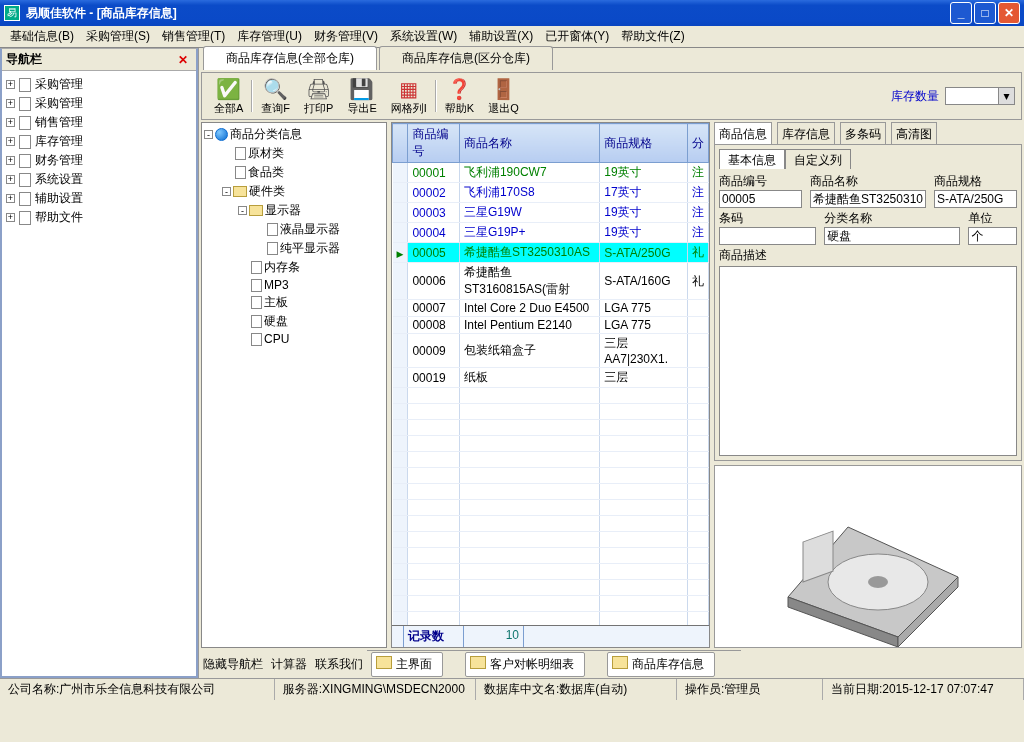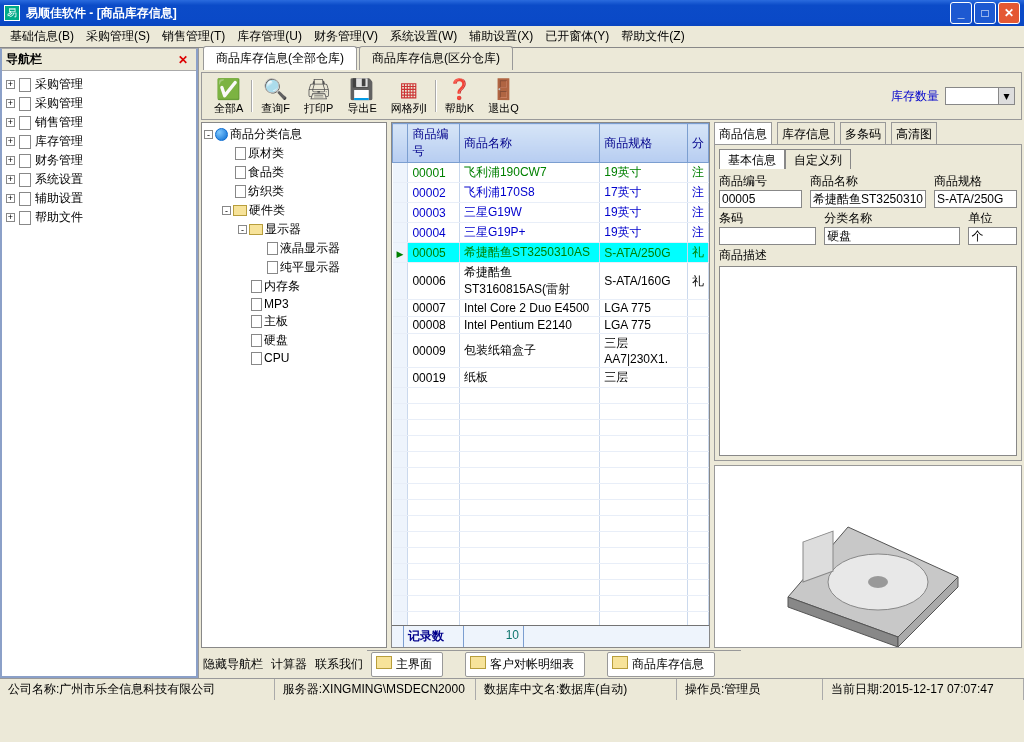--- a/index.html
+++ b/index.html
@@ -14,21 +14,21 @@
 .main { display:flex; height:630px; }
 .nav { width:198px; border:2px solid #8ba0c8; border-top:1px solid #aaa; background:#fff; display:flex; flex-direction:column; }
 .nav-header { background:#ece9d8; padding:2px 4px; font-weight:bold; display:flex; align-items:center; border-bottom:1px solid #aaa;}
 .nav-header .x { margin-left:auto; color:#d00; font-weight:bold; padding:0 4px; }
 .nav-tree { flex:1; overflow:auto; padding:4px;}
 .nav-tree .node { display:flex; align-items:center; gap:4px; padding:1px 0;}
 .nav-tree .pm { width:9px; height:9px; border:1px solid #888; display:inline-flex; align-items:center; justify-content:center; font-size:9px; line-height:9px;}
 .nav-tree .doc { width:12px; height:14px; border:1px solid #888; background:#fff; display:inline-block;}
 .content { flex:1; display:flex; flex-direction:column; border-left:1px solid #999;}
 .tabs { height:22px; display:flex; align-items:flex-end; padding-left:4px; background:#ece9d8;}
-.tab { border:1px solid #999; border-bottom:none; padding:3px 12px; background:#fff; margin-right:2px; border-radius:3px 3px 0 0;}
+.tab { border:1px solid #999; border-bottom:none; padding:3px 22px; background:#fff; margin-right:2px; border-radius:3px 3px 0 0;}
 .tab.inactive { background:#ece9d8;}
 .toolbar { height:48px; background:#ece9d8; border:1px solid #999; margin:2px; display:flex; align-items:center; padding:0 6px; gap:6px;}
 .tb-btn { display:flex; flex-direction:column; align-items:center; padding:2px 6px; cursor:pointer;}
 .tb-btn .glyph { font-size:20px; }
 .tb-btn .lbl { font-size:11px; }
 .tb-sep { width:2px; height:32px; border-left:1px solid #aaa; border-right:1px solid #fff;}
 .stock-label { margin-left:auto; color:#0000cc;}
 .stock-dd { width:70px; height:18px; background:#fff; border:1px solid #888; display:flex;}
 .stock-dd .arr { width:16px; background:#ddd; border-left:1px solid #888; display:flex; align-items:center; justify-content:center;}
 .workarea { flex:1; display:flex; margin:0 2px 2px 2px; gap:4px; overflow:hidden;}
@@ -207,26 +207,20 @@
               <span>原材类</span>
             </div>
             <div class="row">
               <span class="ind" style="width:16px"></span>
               <span style="width:11px;display:inline-block"></span>
               <span class="doc"></span>
               <span>食品类</span>
             </div>
             <div class="row">
               <span class="ind" style="width:16px"></span>
-              <span style="width:11px;display:inline-block"></span>
-              <span class="doc"></span>
-              <span>纺织类</span>
-            </div>
-            <div class="row">
-              <span class="ind" style="width:16px"></span>
               <span class="pm">-</span>
               <span class="folder"></span>
               <span>硬件类</span>
             </div>
             <div class="row">
               <span class="ind" style="width:32px"></span>
               <span class="pm">-</span>
               <span class="folder"></span>
               <span>显示器</span>
             </div>

